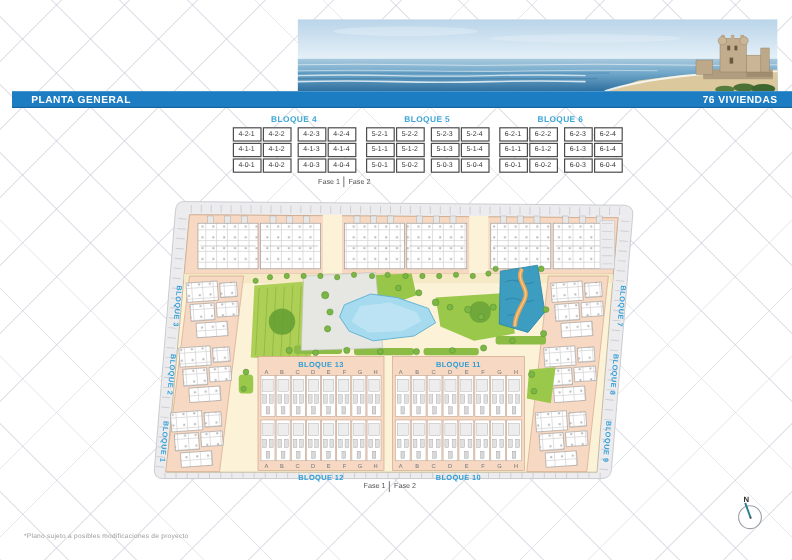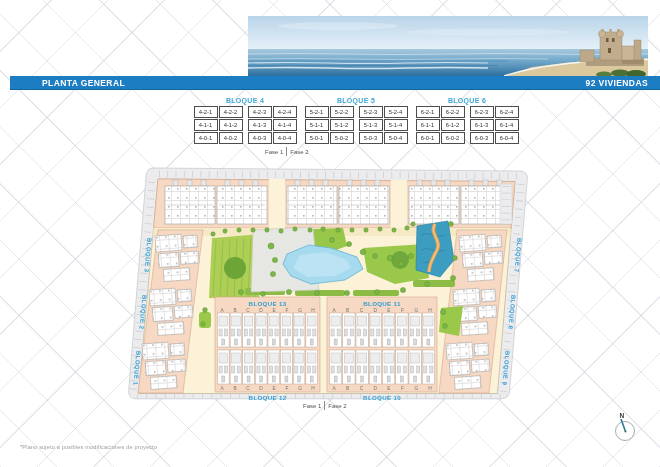--- a/index.html
+++ b/index.html
@@ -5,21 +5,21 @@
   html,body{margin:0;padding:0;background:#fff}
   .page{position:relative;width:660px;height:467px;overflow:hidden;
     font-family:"Liberation Sans",sans-serif;background-color:#fff;
     background-image:
       repeating-linear-gradient(45deg, rgba(198,203,213,.45) 0 1px, transparent 1px 40px),
       repeating-linear-gradient(-45deg, rgba(198,203,213,.45) 0 1px, transparent 1px 40px);}
   .photo{position:absolute;left:248px;top:16px;width:400px;height:60px}
   .photo svg{display:block}
   .titlebar{position:absolute;left:10px;top:76px;right:0;height:14px;background:#1d7dc2;
     border-bottom:1px solid #15659f;display:flex;align-items:center;justify-content:space-between;
-    padding:0 12px 0 32px;box-sizing:border-box}
+    padding:0 12px 0 16px;box-sizing:border-box}
   .titlebar span{color:#fff;font-weight:bold;font-size:8.5px;letter-spacing:.4px;white-space:nowrap}
   .btable{position:absolute;top:97px;width:104px}
   .bt0{left:193px}.bt1{left:304px}.bt2{left:415px}
   .btitle{text-align:center;color:#41a7d6;font-size:7px;font-weight:bold;letter-spacing:.3px;margin-bottom:2px}
   .bgrid{display:flex;flex-direction:column;gap:1px;align-items:center}
   .trow{display:flex;gap:1px}
   .cell{width:22px;height:10px;border:1px solid #4d4d4d;background:#fff;font-size:5.8px;
     line-height:10px;text-align:center;color:#333}
   .psp{width:3px}
   .fase{position:absolute;display:flex;align-items:center;gap:3px;font-size:6px;color:#555}
@@ -82,21 +82,21 @@
         <rect x="44" y="36" width="22" height="4" fill="#8f7d60" opacity=".5"></rect>
       </g>
       <ellipse cx="356" cy="58.5" rx="8" ry="3" fill="#567c3e"></ellipse>
       <ellipse cx="372" cy="57" rx="9" ry="3.5" fill="#4c7136"></ellipse>
       <ellipse cx="388" cy="58" rx="10" ry="4" fill="#3f6630"></ellipse>
     </svg>
   </div>
 
   <div class="titlebar">
     <span>PLANTA GENERAL</span>
-    <span>92 VIVIENDAS</span>
+    <span>76 VIVIENDAS</span>
   </div>
 
   <div class="btable bt0">
     <div class="btitle">BLOQUE 4</div>
     <div class="bgrid">
         <div class="trow">
           <div class="cell">4-2-1</div>
           <div class="cell">4-2-2</div>
           <div class="psp"></div>
           <div class="cell">4-2-3</div>

